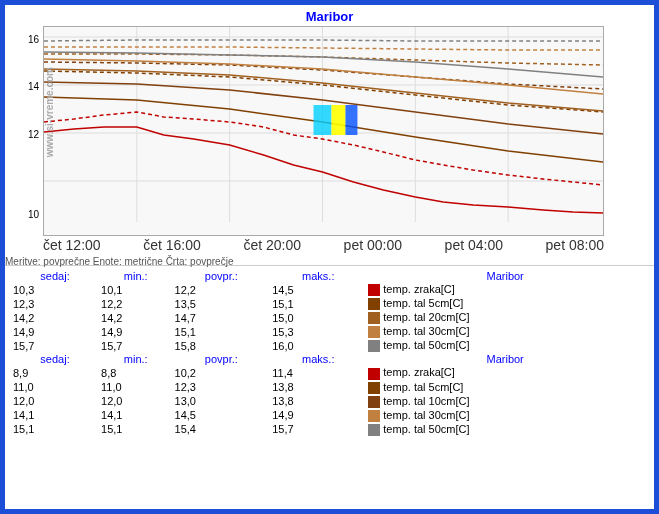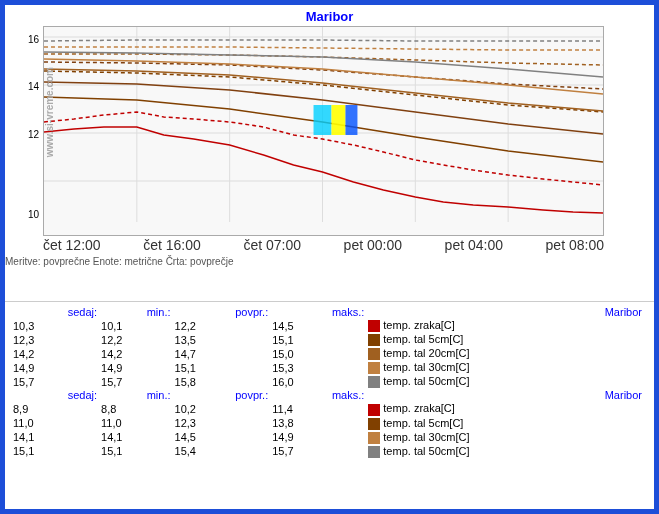--- a/index.html
+++ b/index.html
@@ -15,21 +15,21 @@
     .outer {
       width: 659px;
       height: 514px;
       border: 5px solid #1d4ed8;
       display: flex;
       flex-direction: column;
     }
     .chart-area {
       position: relative;
       width: 100%;
-      height: 276px;
+      height: 240px;
       background: #fff;
       border-bottom: 1px solid #ccc;
       flex-shrink: 0;
     }
     .chart-title {
       text-align: center;
       font-size: 13px;
       font-weight: bold;
       color: #00f;
       padding: 4px 0 2px 0;
@@ -61,21 +61,21 @@
       font-weight: bold;
       color: #000;
       margin-bottom: 2px;
     }
     .data-table {
       width: 100%;
       border-collapse: collapse;
       font-size: 11px;
     }
     .data-table th {
-      text-align: right;
+      text-align: center;
       font-weight: normal;
       color: #00f;
       padding: 0 4px 1px 0;
     }
     .data-table td {
       padding: 0 4px 1px 0;
       vertical-align: middle;
     }
     .legend-color {
       display: inline-block;
@@ -147,21 +147,21 @@
           <rect x="270" y="78" width="18" height="30" fill="#00d0ff" opacity="0.8"></rect>
           <rect x="288" y="78" width="14" height="30" fill="#ffff00" opacity="0.9"></rect>
           <rect x="302" y="78" width="12" height="30" fill="#0050ff" opacity="0.8"></rect>
         </svg>
       </div>
     </div>
 
     <div style="display:flex; margin-left:38px; margin-right:50px; font-size:14px; color:#333; justify-content:space-between; padding: 1px 0;">
       <span>čet 12:00</span>
       <span>čet 16:00</span>
-      <span>čet 07:00</span>
+      <span>čet 20:00</span>
       <span>pet 00:00</span>
       <span>pet 04:00</span>
       <span>pet 08:00</span>
     </div>
     <div class="meritve-line">Meritve: povprečne   Enote: metrične   Črta: povprečje</div>
   </div>
 
   <div class="data-section">
 
     <div style="display:flex; gap:8px;">
@@ -234,20 +234,27 @@
             <td><span class="legend-color" style="background:#c00000;"></span><span class="legend-text">temp. zraka[C]</span></td>
           </tr>
           <tr>
             <td>11,0</td>
                 <td>11,0</td>
                 <td>12,3</td>
                 <td>13,8</td>
             <td><span class="legend-color" style="background:#804000;"></span><span class="legend-text">temp. tal  5cm[C]</span></td>
           </tr>
           <tr>
+            <td>12,0</td>
+                <td>12,0</td>
+                <td>13,0</td>
+                <td>13,8</td>
+            <td><span class="legend-color" style="background:#804010;"></span><span class="legend-text">temp. tal 10cm[C]</span></td>
+          </tr>
+          <tr>
             <td>14,1</td>
                 <td>14,1</td>
                 <td>14,5</td>
                 <td>14,9</td>
             <td><span class="legend-color" style="background:#c08040;"></span><span class="legend-text">temp. tal 30cm[C]</span></td>
           </tr>
           <tr>
             <td>15,1</td>
                 <td>15,1</td>
                 <td>15,4</td>

